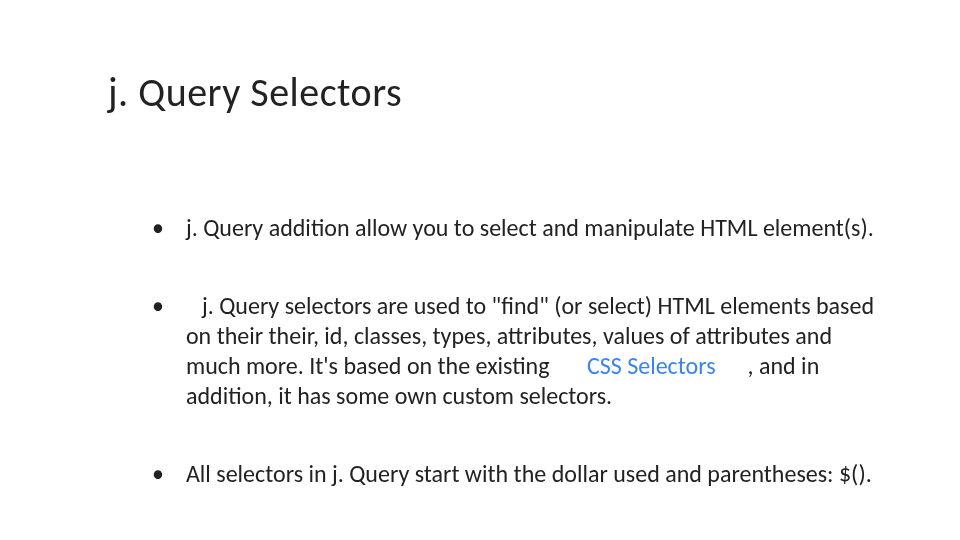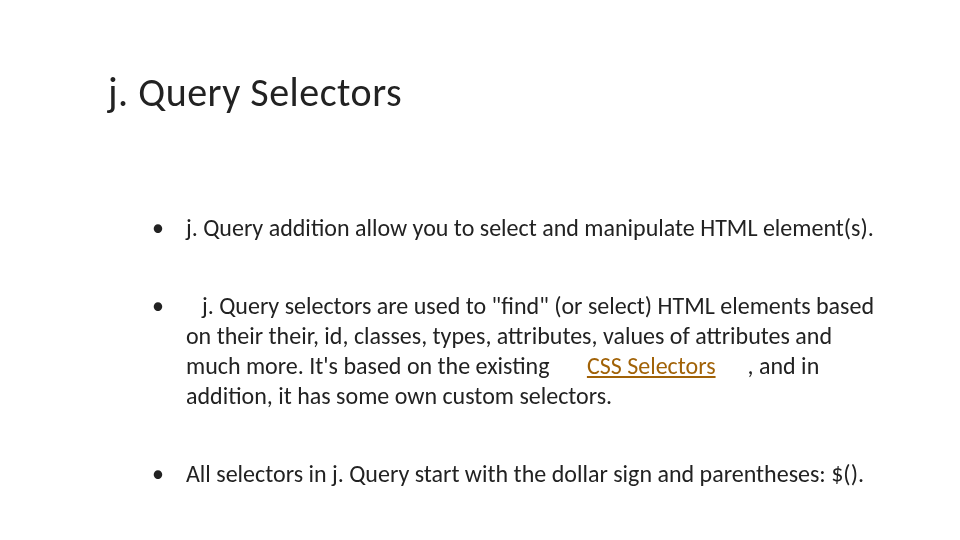--- a/index.html
+++ b/index.html
@@ -34,22 +34,21 @@
       display: flex;
     }
     .bullet {
       flex: 0 0 auto;
       margin-right: 6px;
     }
     .bullet-text {
       flex: 1 1 auto;
     }
     .css-link {
-      color: #a16207;
-      text-decoration: underline;
+      color: #3b82f6;
       cursor: pointer;
     }
   </style>
 </head>
 <body>
 
 <h1 class="title">j. Query Selectors</h1>
 
 <div class="content">
 
@@ -60,16 +59,16 @@
 
   <div class="bullet-item">
     <span class="bullet">•</span>
     <span class="bullet-text">
       <span>j. Query selectors are used to "find" (or select) HTML elements based on their their, id, classes, types, attributes, values of attributes and much more. It's based on the existing </span><a class="css-link">CSS Selectors</a><span>, and in addition, it has some own custom selectors.</span>
     </span>
   </div>
 
   <div class="bullet-item">
     <span class="bullet">•</span>
-    <span class="bullet-text">All selectors in j. Query start with the dollar sign and parentheses: $().</span>
+    <span class="bullet-text">All selectors in j. Query start with the dollar used and parentheses: $().</span>
   </div>
 
 </div>
 
 </body></html>

